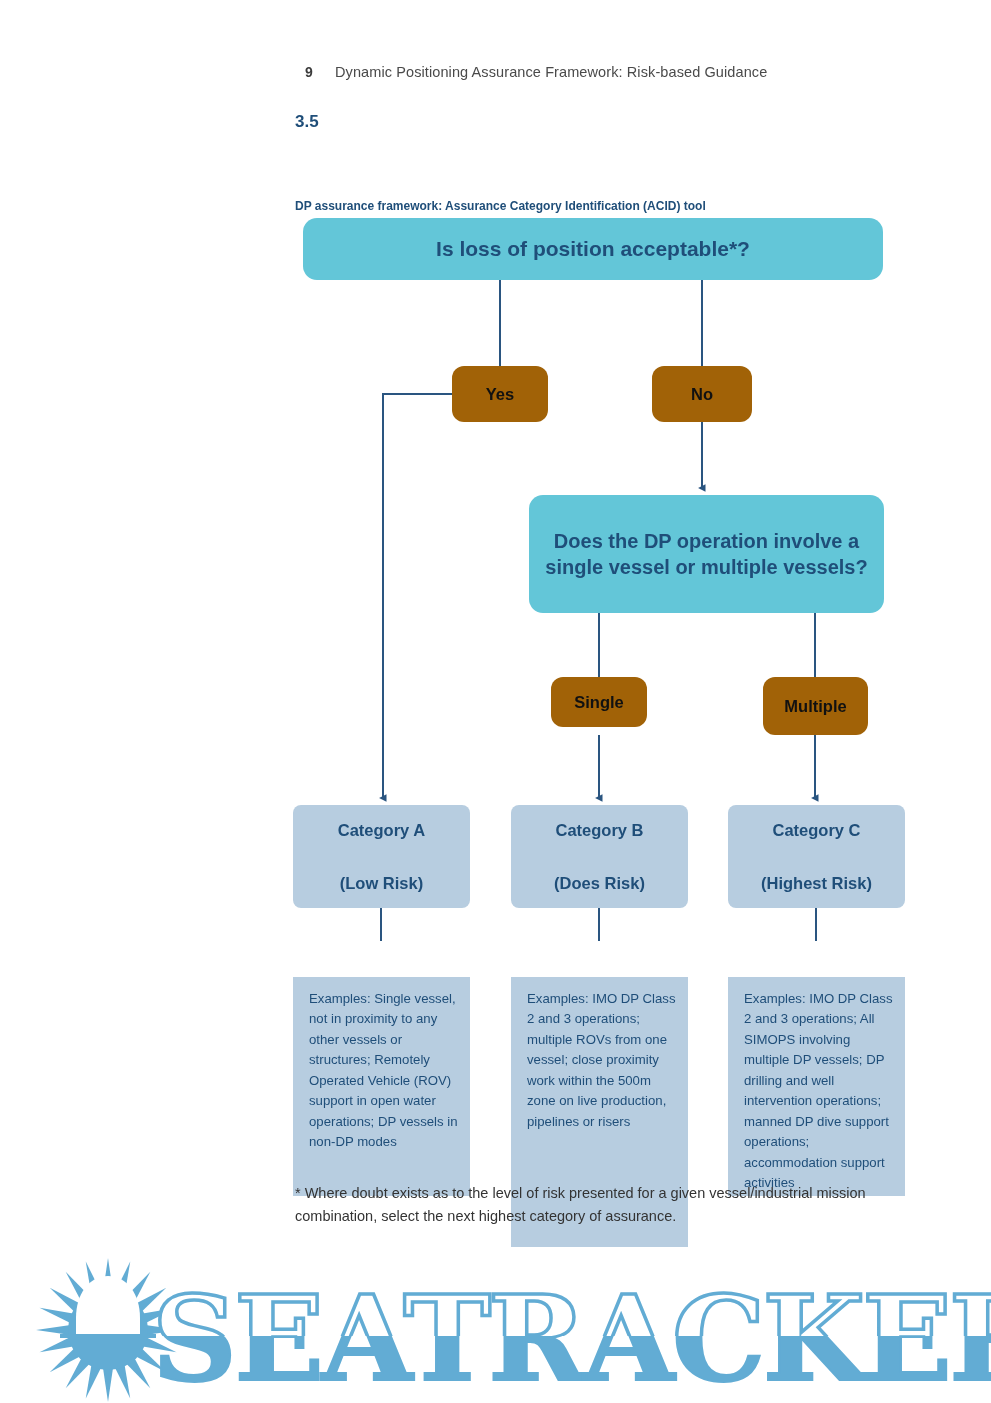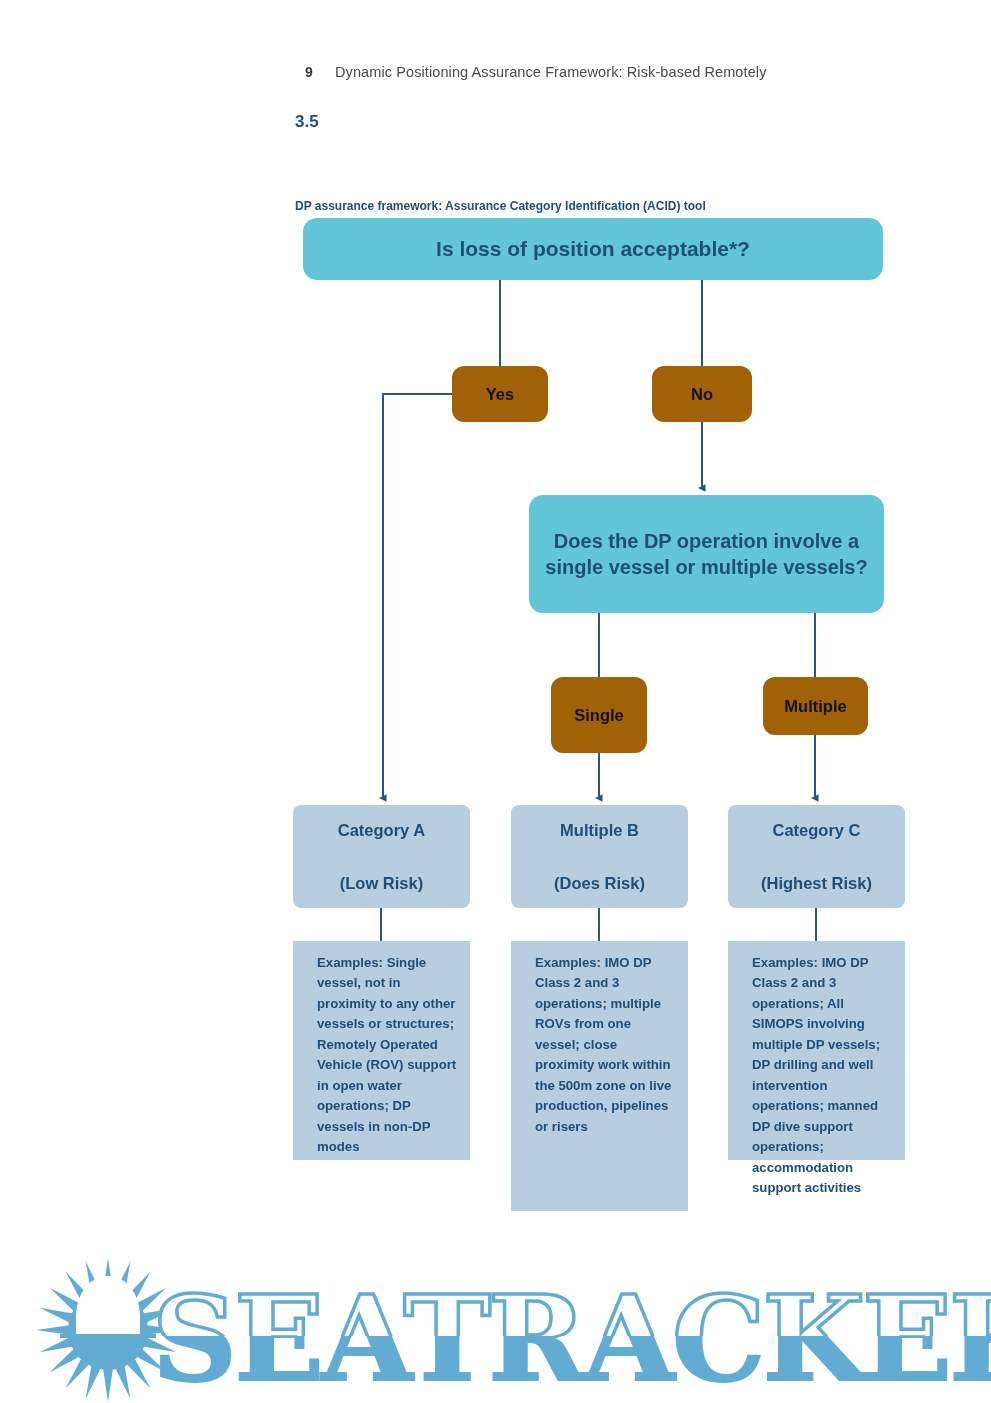--- a/index.html
+++ b/index.html
@@ -120,21 +120,21 @@
   
   .answer {
     background: #a16207;
     border-radius: 12px;
     color: #111111;
     font-weight: 700;
     font-size: 16.5px;
   }
   .answer-yes  { left: 452px; top: 350px; width: 96px; height: 56px; }
   .answer-no   { left: 652px; top: 350px; width: 100px; height: 56px; }
-  .answer-single   { left: 551px; top: 661px; width: 96px; height: 76px; }
+  .answer-single   { left: 551px; top: 661px; width: 96px; height: 50px; }
   .answer-multiple { left: 763px; top: 661px; width: 105px; height: 58px; }
 
   
   .category {
     background: #b7cde0;
     border-radius: 8px;
     color: #1f4e79;
     font-weight: 700;
     font-size: 16.5px;
     line-height: 1.15;
@@ -145,23 +145,24 @@
   .cat-c { left: 728px; top: 789px; width: 177px; height: 103px; }
 
   
   .examples {
     position: absolute;
     box-sizing: border-box;
     background: #b7cde0;
     color: #1f4e79;
     font-size: 13.2px;
     line-height: 1.55;
-    padding: 12px 11px 12px 24px;
+    padding: 12px 11px 12px 16px;
     text-align: left;
-    font-weight: 700;
+    font-weight: 400;
+    margin-top: 36px;
   }
   .ex-a { left: 293px; top: 925px; width: 177px; height: 219px; }
   .ex-b { left: 511px; top: 925px; width: 177px; height: 270px; }
   .ex-c { left: 728px; top: 925px; width: 177px; height: 219px; }
 
   
   .footnote {
     position: absolute;
     left: 295px;
     top: 1182px;
@@ -181,21 +182,21 @@
     overflow: hidden;
   }
 </style>
 </head>
 <body>
 
 <div id="page">
 
   <div class="page-header">
     <span class="page-number">9</span>
-    <span class="header-title">Dynamic Positioning Assurance Framework: Risk-based Remotely</span>
+    <span class="header-title">Dynamic Positioning Assurance Framework: Risk-based Guidance</span>
   </div>
 
   <div class="section-heading">
     <span class="section-number">3.5</span>
     <span class="section-title">DP assurance framework: Assurance Category Identification (ACID) tool</span>
   </div>
 
   <div id="flow">
 
     <svg id="connectors" viewBox="0 0 991 1403">
@@ -248,34 +249,35 @@
     </div>
     <div class="node answer answer-multiple">
       <span>Multiple</span>
     </div>
 
     <div class="node category cat-a">
       <span class="cat-name">Category A</span>
       <span class="cat-risk">(Low Risk)</span>
     </div>
     <div class="node category cat-b">
-      <span class="cat-name">Multiple B</span>
+      <span class="cat-name">Category B</span>
       <span class="cat-risk">(Does Risk)</span>
     </div>
     <div class="node category cat-c">
       <span class="cat-name">Category C</span>
       <span class="cat-risk">(Highest Risk)</span>
     </div>
 
     <div class="examples ex-a">Examples: Single vessel, not in proximity to any other vessels or structures; Remotely Operated Vehicle (ROV) support in open water operations; DP vessels in non-DP modes</div>
     <div class="examples ex-b">Examples: IMO DP Class 2 and 3 operations; multiple ROVs from one vessel; close proximity work within the 500m zone on live production, pipelines or risers</div>
     <div class="examples ex-c">Examples: IMO DP Class 2 and 3 operations; All SIMOPS involving multiple DP vessels; DP drilling and well intervention operations; manned DP dive support operations; accommodation support activities</div>
 
   </div>
 
+  <div class="footnote">* Where doubt exists as to the level of risk presented for a given vessel/industrial mission combination, select the next highest category of assurance.</div>
 
   <div class="watermark">
     <svg viewBox="0 0 991 145" width="991" height="145">
 
       <g>
         <g fill="#62acd4">
           <g transform="translate(108,72)">
             <g id="ray-group">
               <polygon points="0,-72 5.6,-34 -5.6,-34"></polygon>
               <polygon points="0,-72 5.6,-34 -5.6,-34" transform="rotate(18)"></polygon>

